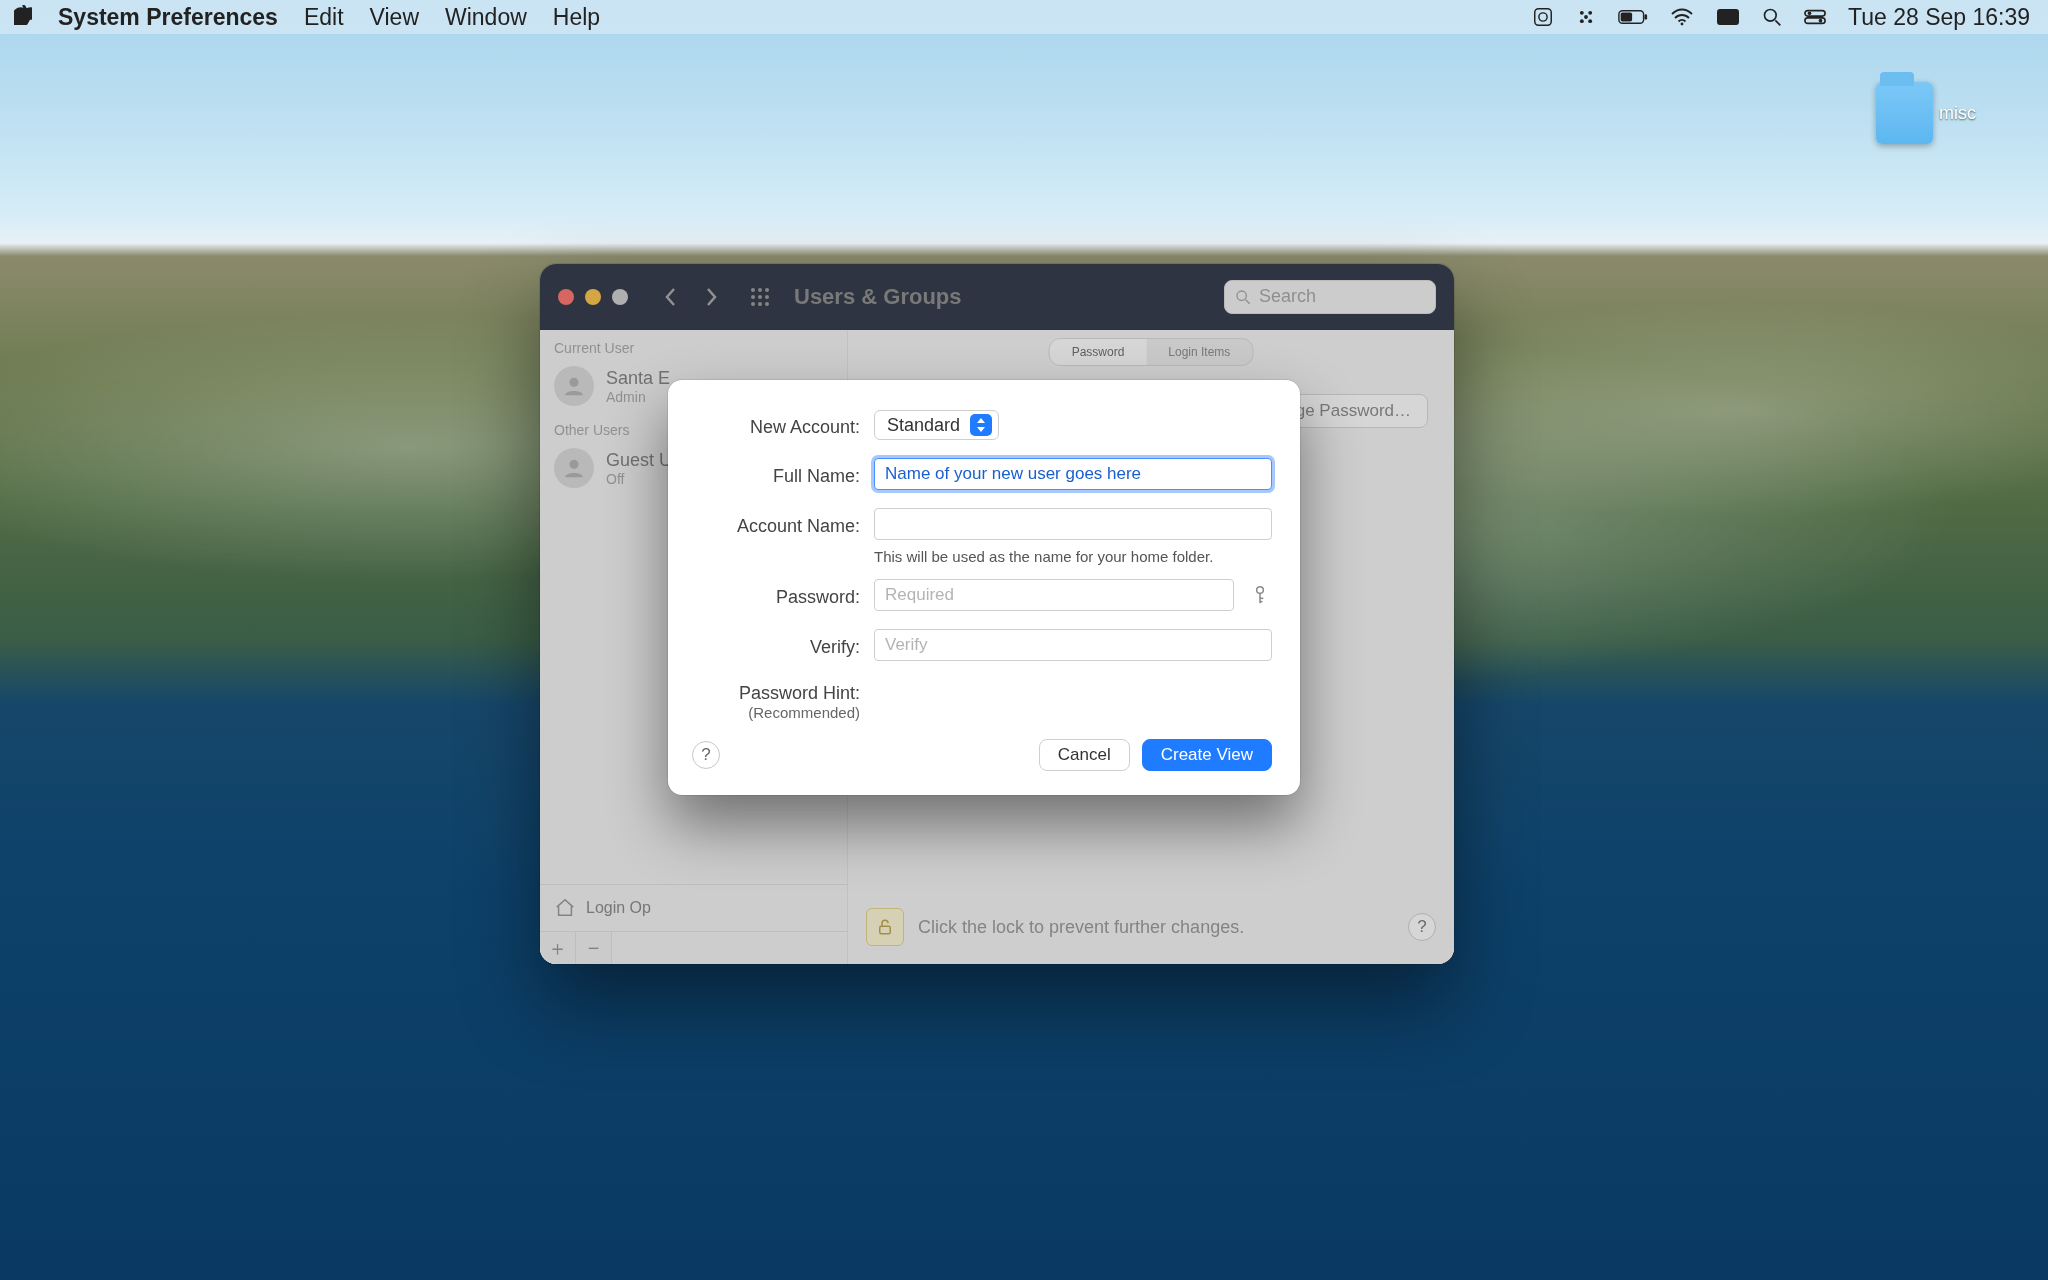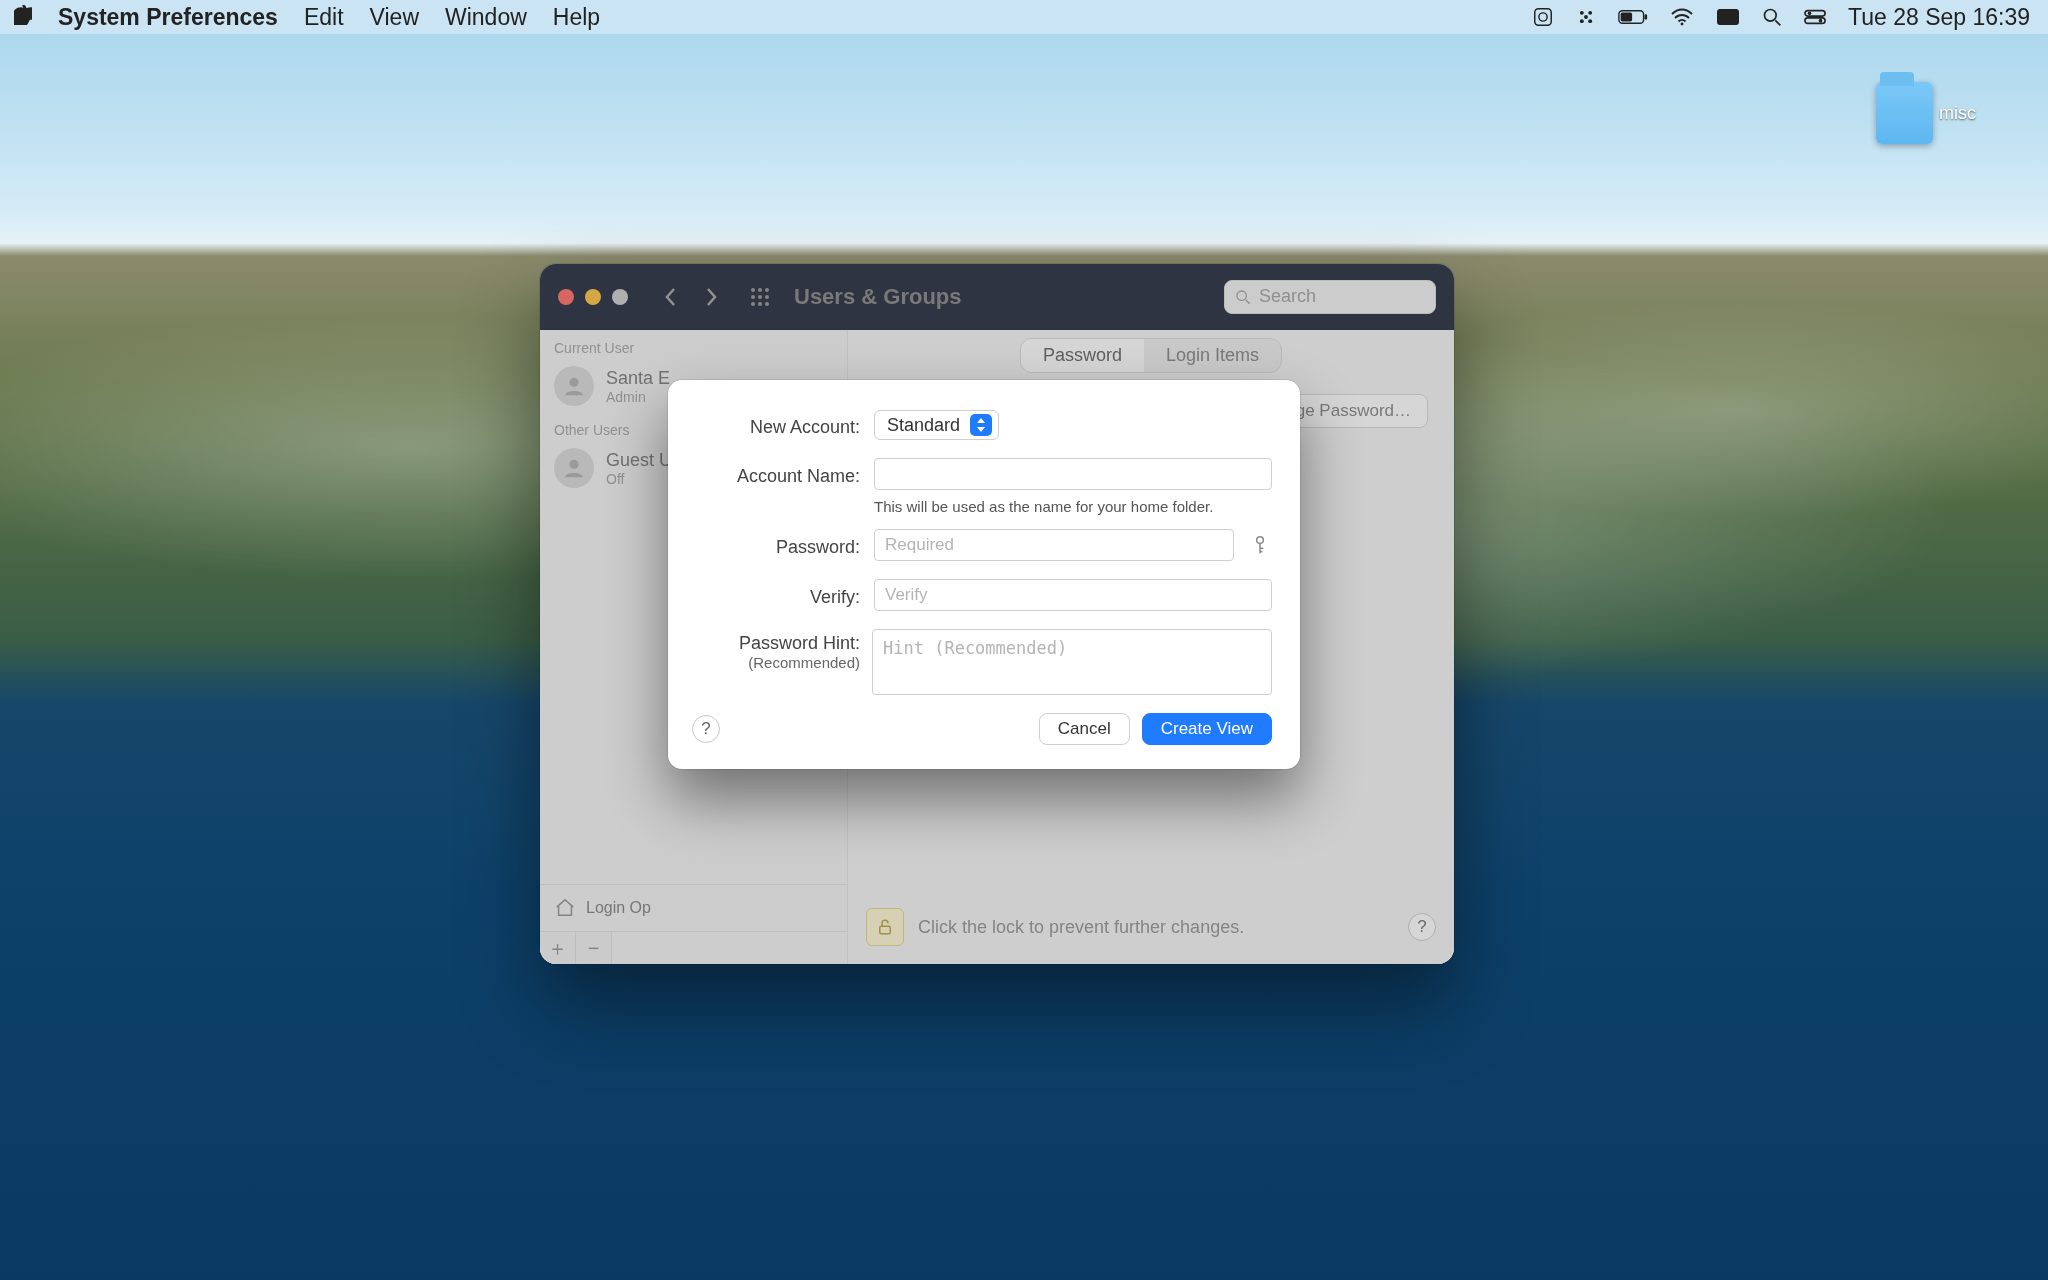--- a/index.html
+++ b/index.html
@@ -114,21 +114,21 @@
   .seg-buttons{ display:flex; border-top:1px solid #ddd;}
   .seg-buttons button{
     width:36px;height:32px; border:none; border-right:1px solid #ddd;
     background:#f0f0f0; color:#888; font-size:20px; line-height:1;
   }
 
   .content-pane{ flex:1; position:relative; background:#f4f4f4;}
   .tabbar{
     position:absolute; top:8px; left:50%; transform:translateX(-50%);
     display:flex; background:#ececec; border:1px solid #d6d6d6; border-radius:12px;
-    overflow:hidden; color:#7a7a7a; font-size:18px;
+    overflow:hidden; color:#7a7a7a; font-size:12px;
   }
   .tabbar .tab{ padding:6px 22px;}
   .tabbar .tab.active{ background:#fff; color:#555;}
   .chg-pw-btn{
     position:absolute; top:64px; right:26px;
     padding:6px 16px; font-size:17px; color:#7a7a7a;
     border:1px solid #d3d3d3; border-radius:8px; background:#fff;
   }
   .lock-row{
     position:absolute; bottom:18px; left:18px; right:18px;
@@ -379,20 +379,24 @@
       <span>Standard</span>
       <span class="caret">
         <svg width="12" height="14" viewBox="0 0 12 14" fill="#fff">
             <polygon points="6,0 10,5 2,5"></polygon>
             <polygon points="6,14 2,9 10,9"></polygon>
           </svg>
       </span>
     </div>
   </div>
 
+  <div class="frow">
+    <div class="flabel">Full Name:</div>
+    <input class="finput focus" value="Name of your new user goes here" style="">
+  </div>
 
   <div class="frow">
     <div class="flabel">Account Name:</div>
     <input class="finput" style="">
   </div>
   <div class="hint-text">This will be used as the name for your home folder.</div>
 
   <div class="frow">
     <div class="flabel">Password:</div>
     <input class="finput" type="password" placeholder="Required" style="">
@@ -409,21 +413,20 @@
   <div class="frow">
     <div class="flabel">Verify:</div>
     <input class="finput" type="password" placeholder="Verify" style="">
   </div>
 
   <div class="frow top">
     <div class="flabel">
       <span>Password Hint:</span>
       <span class="sub">(Recommended)</span>
     </div>
-    <textarea class="finput" placeholder="Hint (Recommended)" style=""></textarea>
   </div>
 
   <div class="btnrow">
     <span class="help">?</span>
     <span class="spacer"></span>
     <button class="btn">Cancel</button>
     <button class="btn primary">Create View</button>
   </div>
 </div>
 

